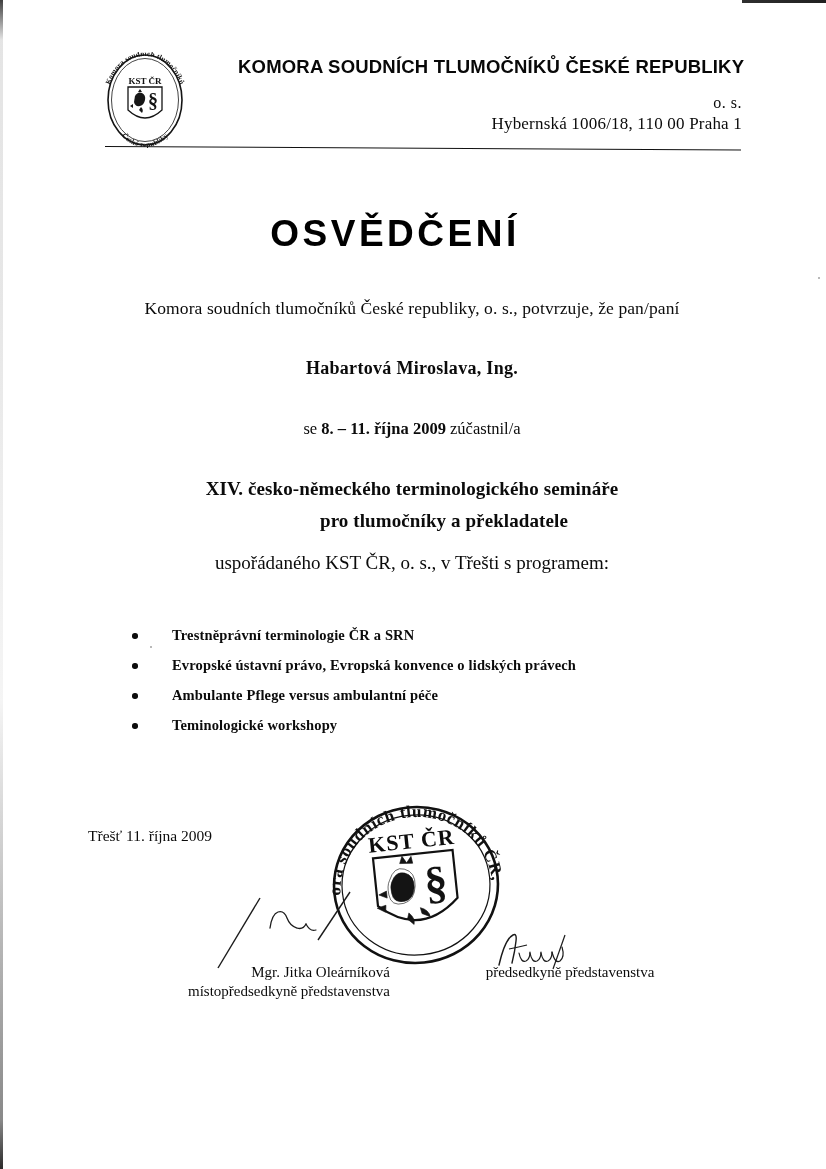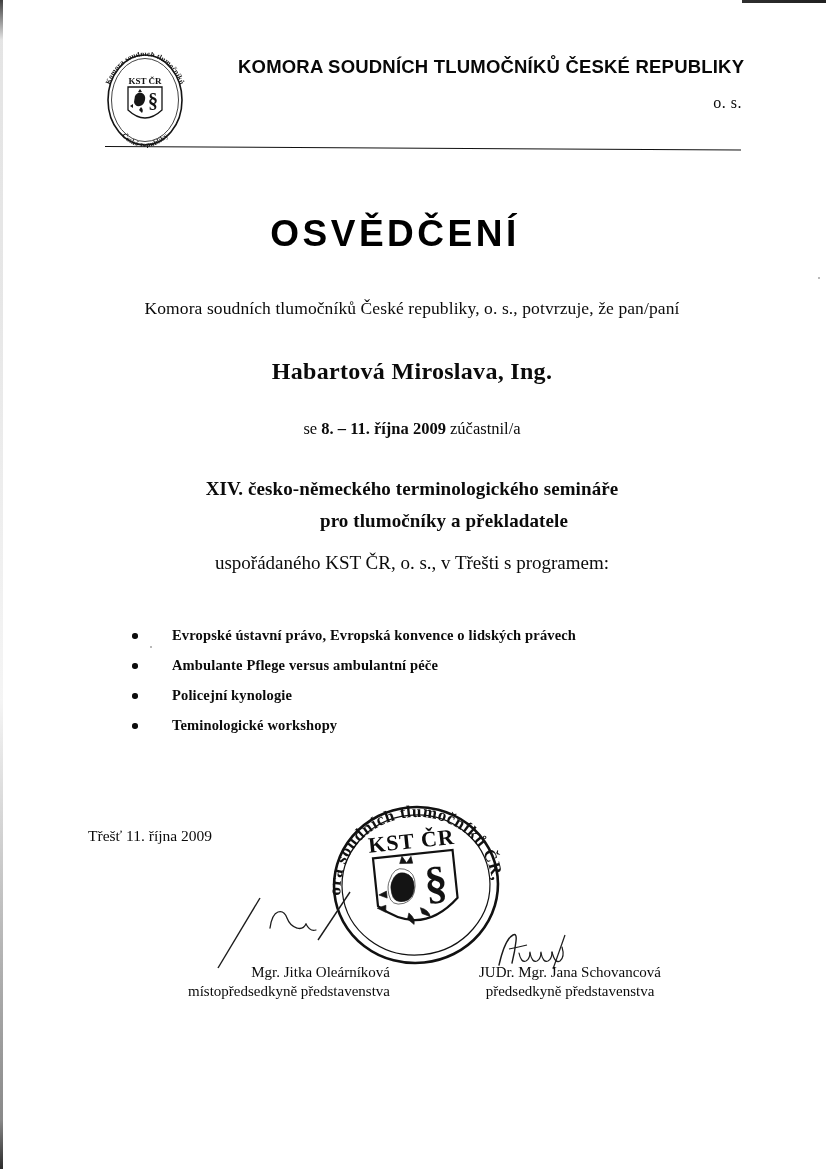--- a/index.html
+++ b/index.html
@@ -109,21 +109,21 @@
     text-align: center;
     left: 0;
   }
   .intro-line {
     top: 298px;
     font-size: 17.5px;
     letter-spacing: 0.1px;
   }
   .recipient-name {
     top: 358px;
-    font-size: 24px;
+    font-size: 18px;
     font-weight: bold;
     letter-spacing: 0.3px;
   }
   .attend-line {
     top: 419px;
     font-size: 16.5px;
   }
   .attend-line b { font-weight: bold; }
 
   .event-title-1 {
@@ -243,48 +243,49 @@
         <path d="M36 52 l-3 2 l3 2 z"></path>
         <path d="M44 55 q3 3 1 6 l-3 -3 z"></path>
       </g>
       <text x="56" y="56" text-anchor="middle" font-family="'Liberation Serif', serif" font-size="20" font-weight="bold" fill="#121212">§</text>
     </svg>
   </div>
 
   <div class="header-block">
     <div class="org-name">KOMORA SOUDNÍCH TLUMOČNÍKŮ ČESKÉ REPUBLIKY</div>
     <div class="org-type">o. s.</div>
+    <div class="org-address">Hybernská 1006/18, 110 00 Praha 1</div>
   </div>
   <div class="header-rule"></div>
 
   <div class="doc-title">OSVĚDČENÍ</div>
 
   <div class="line intro-line">Komora soudních tlumočníků České republiky, o. s.,  potvrzuje, že pan/paní</div>
   <div class="line recipient-name">Habartová Miroslava, Ing.</div>
 
   <div class="line attend-line">
     <span>se </span><b>8. – 11. října 2009</b><span> zúčastnil/a</span>
   </div>
 
   <div class="line event-title-1">XIV. česko-německého terminologického semináře</div>
   <div class="line event-title-2">pro tlumočníky a překladatele</div>
   <div class="line organizer-line">uspořádaného KST ČR, o. s.,  v Třešti s programem:</div>
 
   <ul class="program-list">
+    <li class="program-item">
+      <span class="dot"></span>
+      <span>Trestněprávní  terminologie ČR a SRN</span>
+    </li>
     <li class="program-item">
       <span class="dot"></span>
       <span>Evropské ústavní právo, Evropská konvence o lidských právech</span>
     </li>
     <li class="program-item">
       <span class="dot"></span>
       <span>Ambulante Pflege versus ambulantní péče</span>
-    </li>
-    <li class="program-item">
-      <span class="dot"></span>
-      <span>Policejní kynologie</span>
     </li>
     <li class="program-item">
       <span class="dot"></span>
       <span>Teminologické workshopy</span>
     </li>
   </ul>
 
   <div class="place-date">Třešť 11. října 2009</div>
 
   <div class="round-stamp">
@@ -335,17 +336,16 @@
       <path d="M 80,10 L 68,44" stroke="#1a1a1a" stroke-width="1.2" fill="none"></path>
     </svg>
   </div>
 
   <div class="sig-block sig-left">
     <div class="sig-name">Mgr. Jitka Oleárníková</div>
     <div class="sig-role">místopředsedkyně představenstva</div>
   </div>
 
   <div class="sig-block sig-right">
-    <div class="sig-name">JUDr. Mgr. Jana Schovancová</div>
     <div class="sig-role">předsedkyně představenstva</div>
   </div>
 
 </div>
 
 </body></html>

